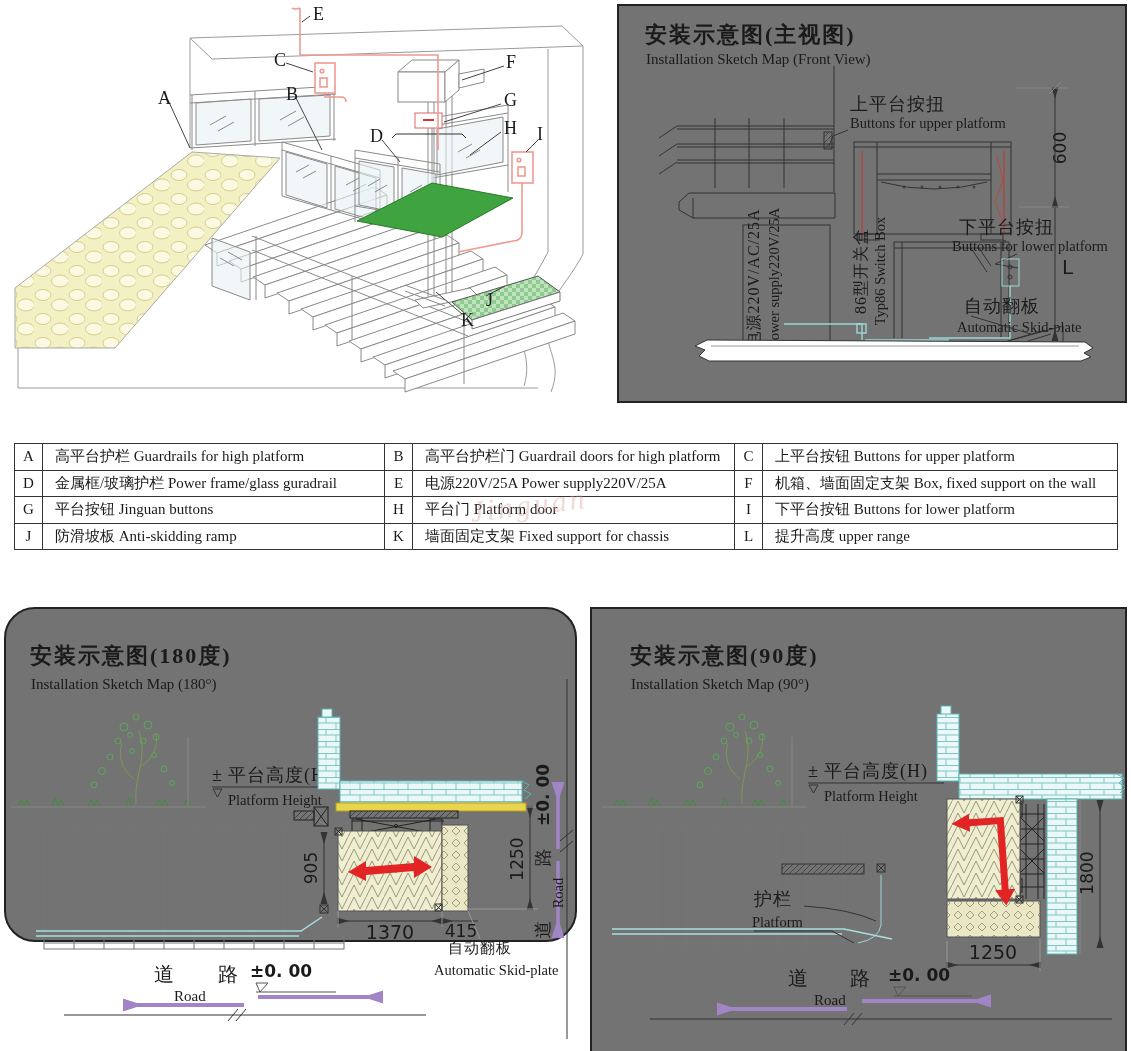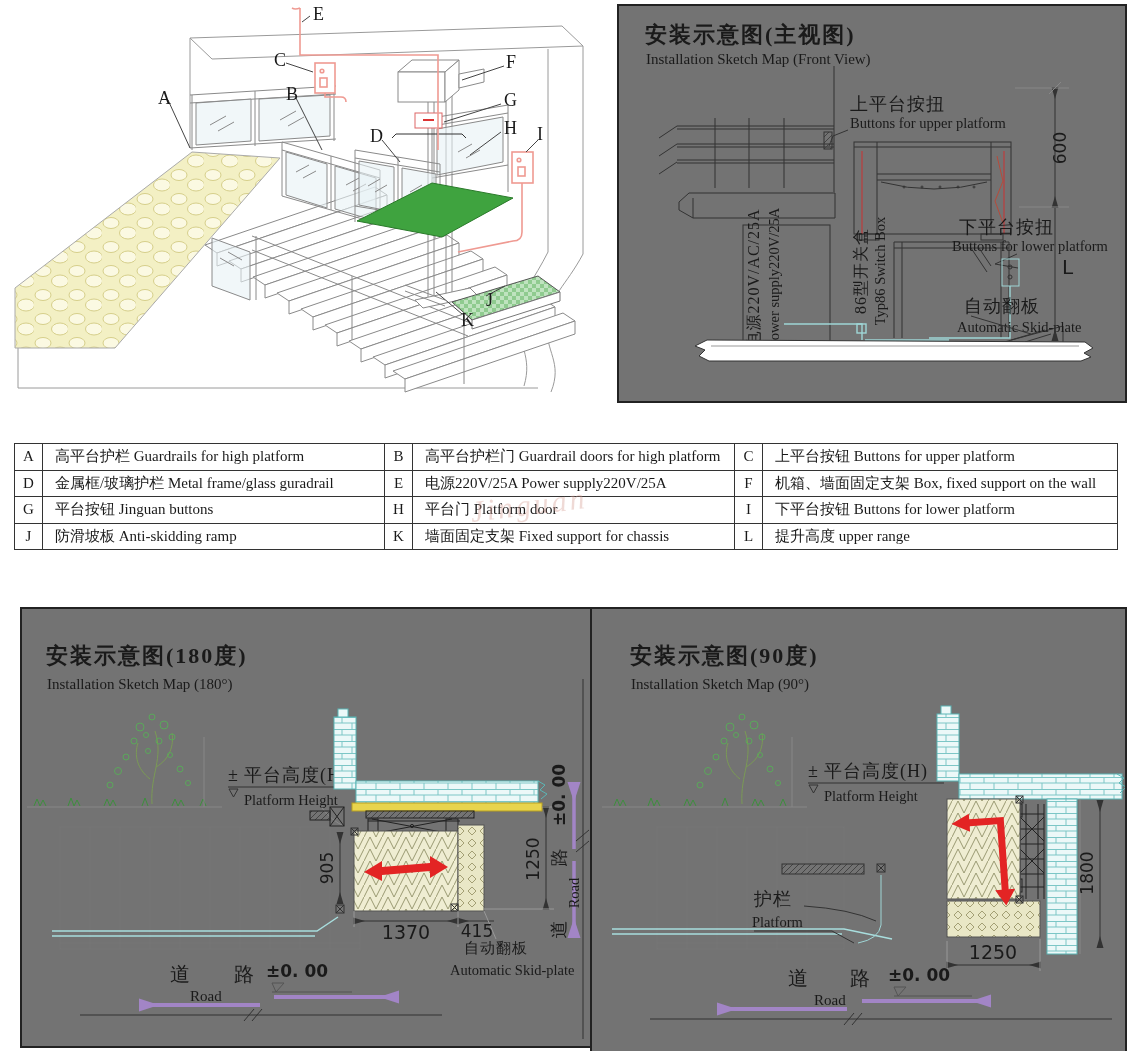--- a/index.html
+++ b/index.html
@@ -1,20 +1,20 @@
 <!DOCTYPE html>
 <html><head>
 <meta charset="utf-8">
 <style>
   html,body{margin:0;padding:0;background:#fff;}
   .canvas{position:relative;width:1131px;height:1051px;background:#fff;overflow:hidden;
           font-family:"Liberation Serif","DejaVu Serif",serif;color:#1a1a1a;}
   .panel{position:absolute;border:2px solid #222;background:#737373;box-sizing:border-box;}
   .front-panel{left:617px;top:4px;width:510px;height:399px;}
-  .p180-panel{left:20px;top:607px;width:573px;height:441px;}
+  .p180-panel{left:4px;top:607px;width:573px;height:335px;border-radius:31px;}
   .p90-panel{left:590px;top:607px;width:537px;height:474px;}
   .iso-wrap{position:absolute;left:0;top:0;width:612px;height:440px;}
   svg text{fill:#1a1a1a;}
   .cnTitle{font-size:22px;font-weight:700;letter-spacing:2px;}
   .enTitle{font-size:15px;}
   .cnLbl{font-size:18px;letter-spacing:1px;}
   .enLbl{font-size:14.5px;}
   .dim{font-size:17px;font-family:"DejaVu Sans","Liberation Sans",sans-serif;}
   .dimBig{font-size:19px;font-family:"DejaVu Sans","Liberation Sans",sans-serif;}
   .callout{font-size:18px;font-family:"Liberation Serif",serif;}
@@ -284,21 +284,21 @@
         <tr>
     <td class="k">A</td>
     <td>高平台护栏 Guardrails for high platform</td>
     <td class="k">B</td>
     <td>高平台护栏门 Guardrail doors for high platform</td>
     <td class="k">C</td>
     <td>上平台按钮 Buttons for upper platform</td>
   </tr>
   <tr>
     <td class="k">D</td>
-    <td>金属框/玻璃护栏 Metal frame/glass guradrail</td>
+    <td>金属框/玻璃护栏 Power frame/glass guradrail</td>
     <td class="k">E</td>
     <td>电源220V/25A Power supply220V/25A</td>
     <td class="k">F</td>
     <td>机箱、墙面固定支架 Box, fixed support on the wall</td>
   </tr>
   <tr>
     <td class="k">G</td>
     <td>平台按钮 Jinguan buttons</td>
     <td class="k">H</td>
     <td>平台门 Platform door</td>

